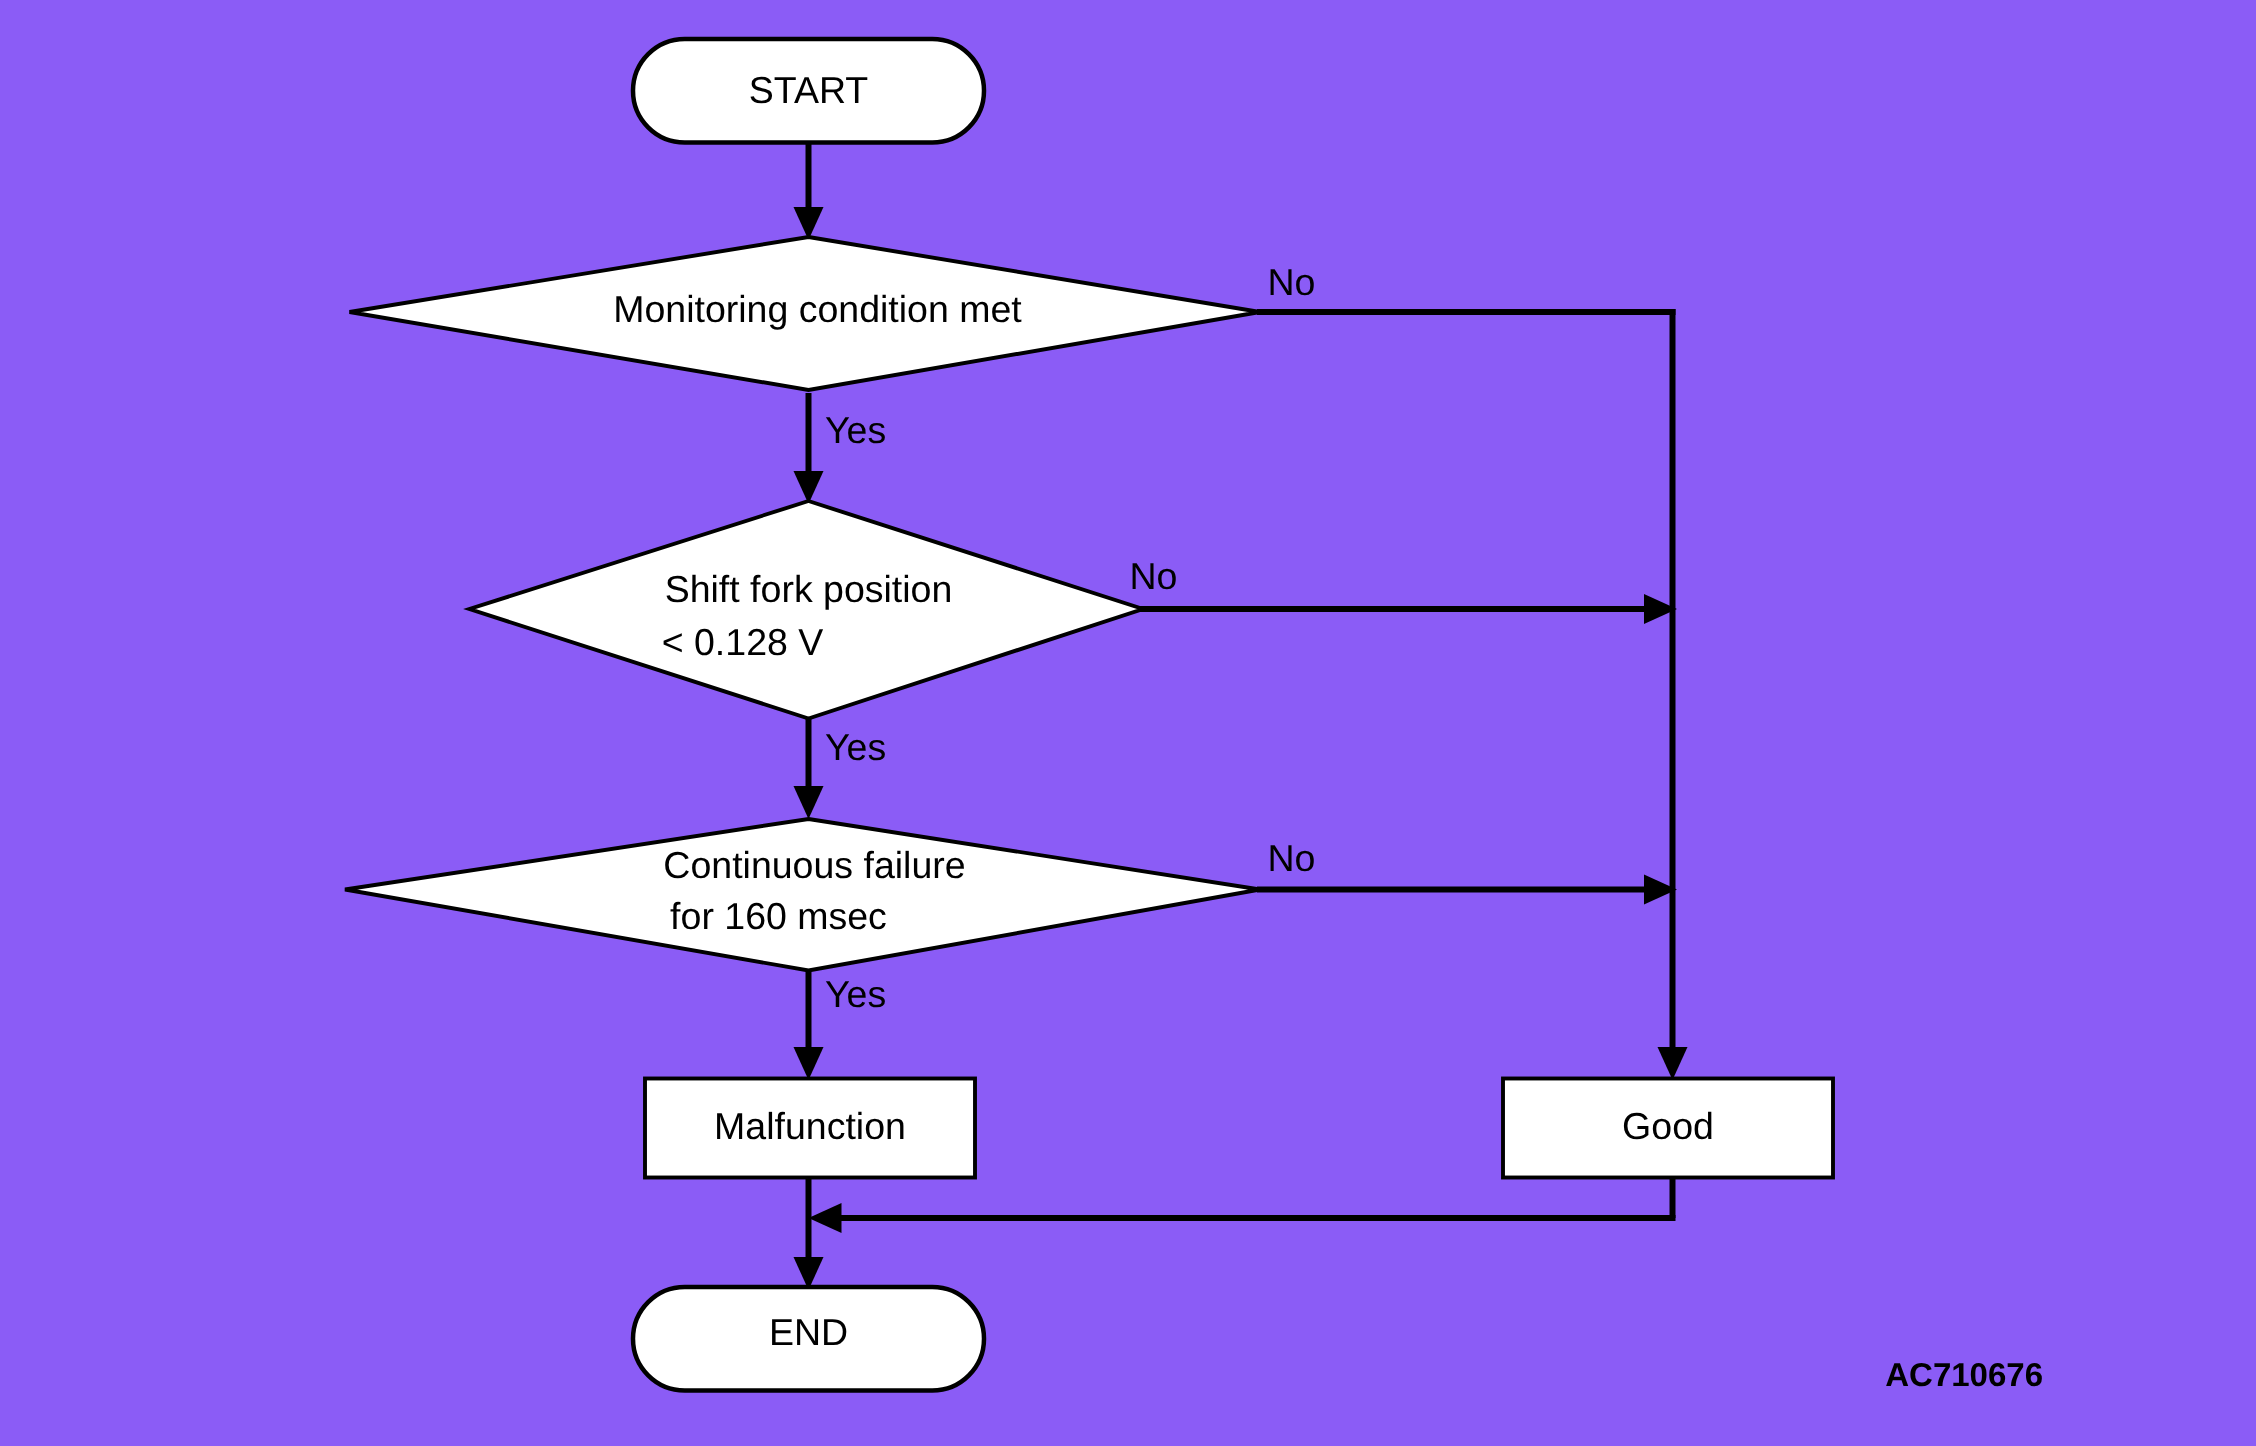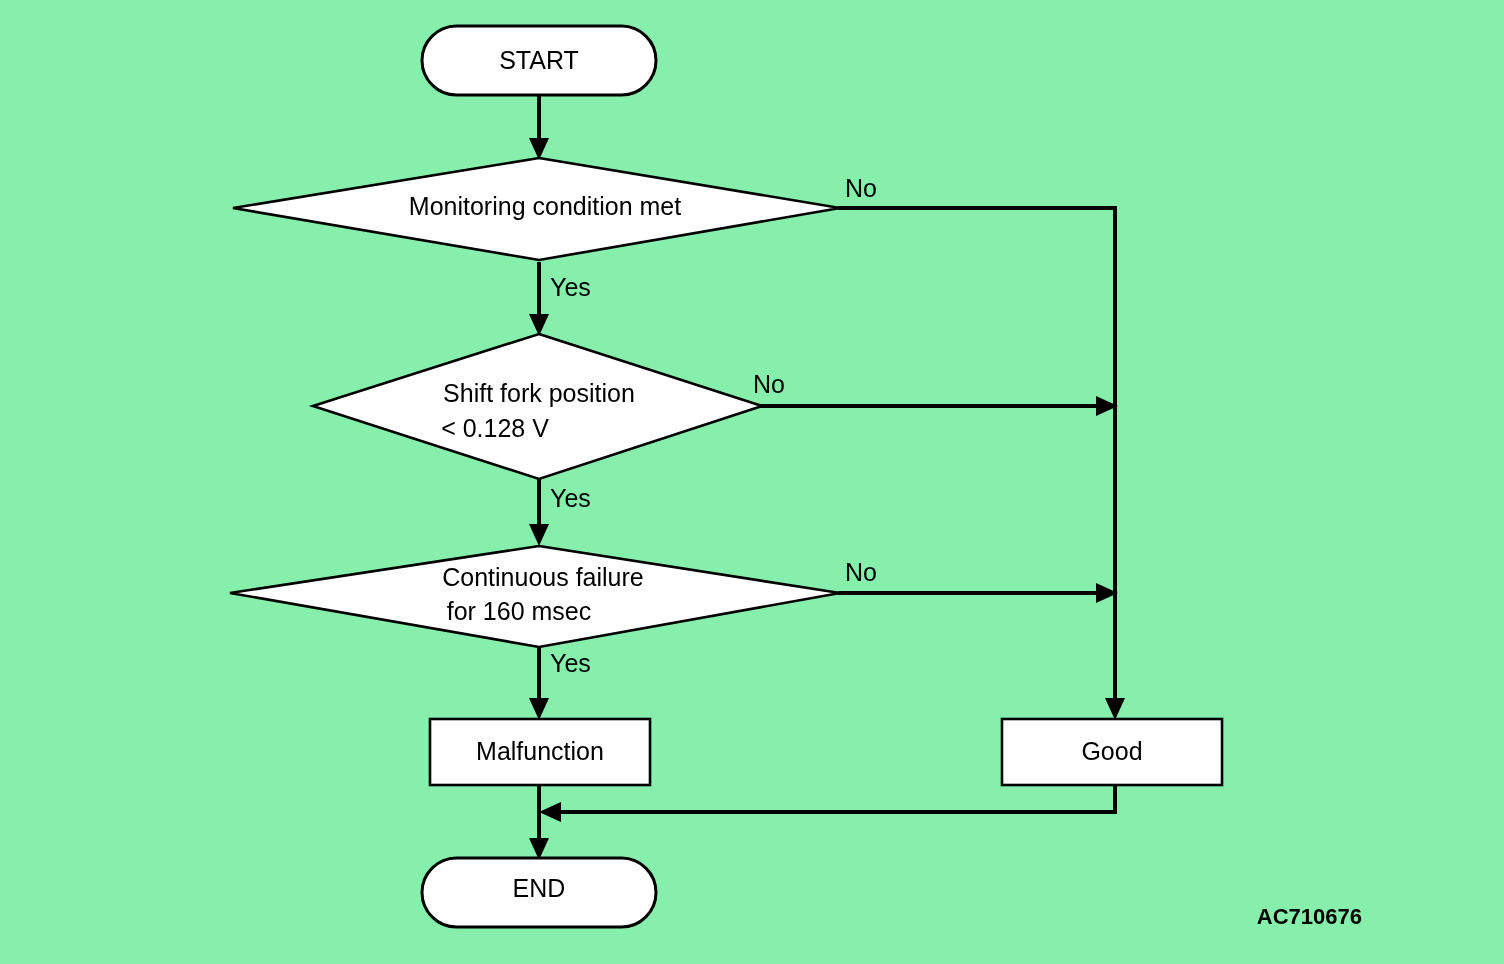--- a/index.html
+++ b/index.html
@@ -11,21 +11,21 @@
   body {
     font-family: "Liberation Sans", sans-serif;
     width: 1504px;
     height: 964px;
     overflow: hidden;
   }
   #flowchart-root {
     position: relative;
     width: 1504px;
     height: 964px;
-    background: #86efac;
+    background: #8b5cf6;
   }
   #flow-svg {
     position: absolute;
     top: 0;
     left: 0;
     width: 1504px;
     height: 964px;
   }
   .node-text {
     font-family: "Liberation Sans", sans-serif;

